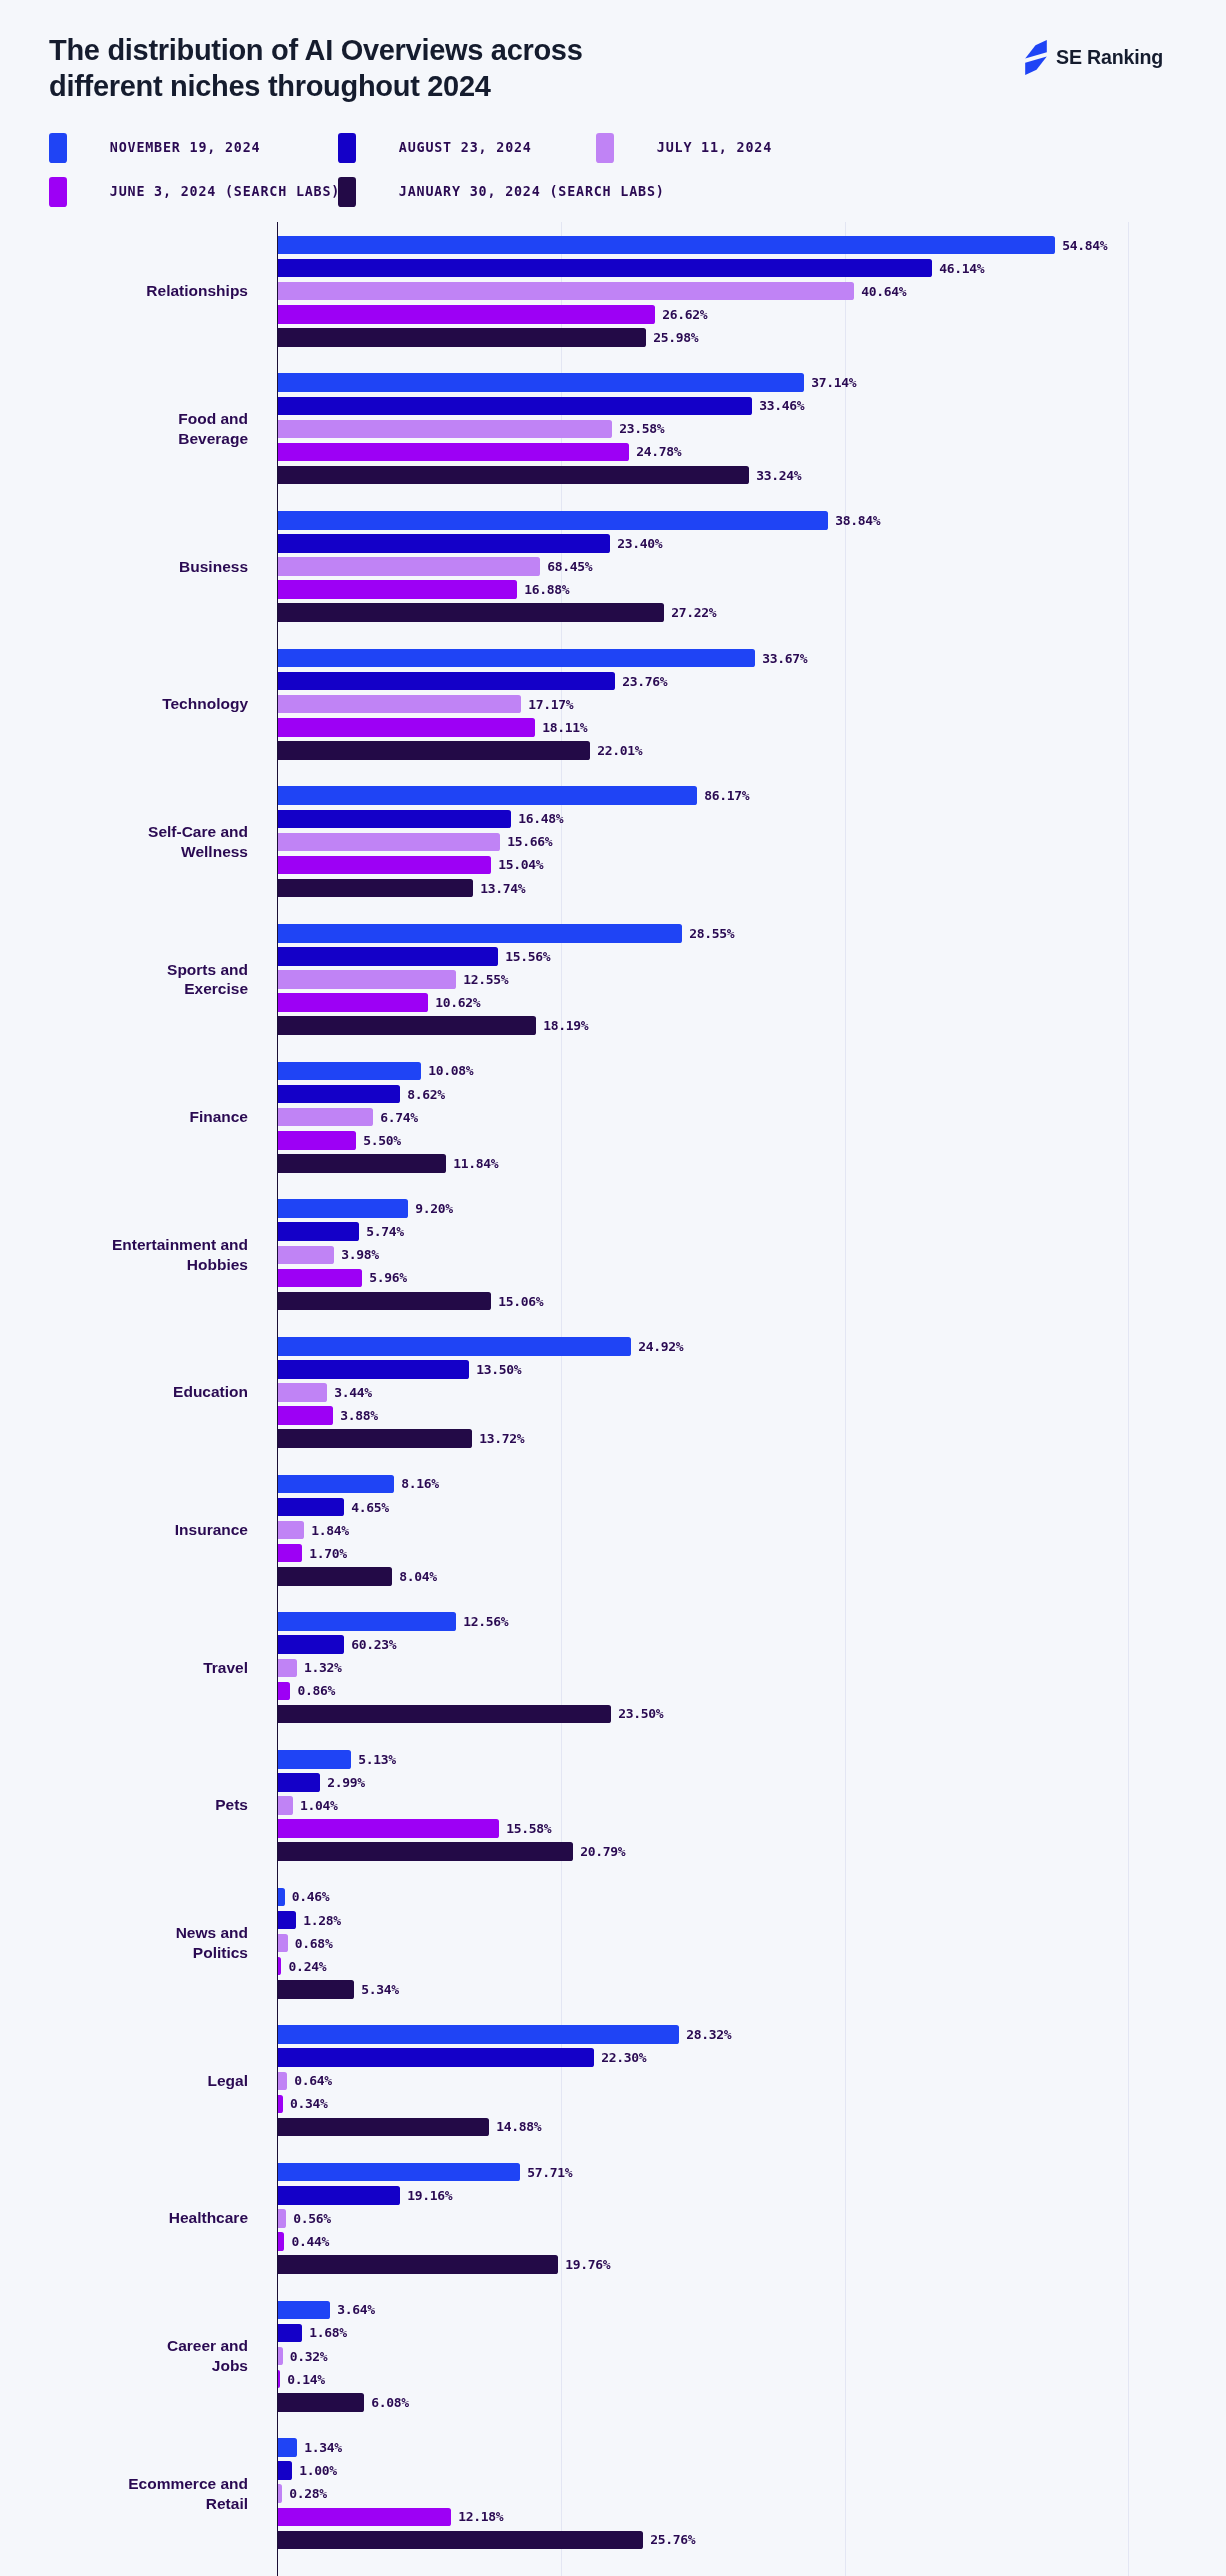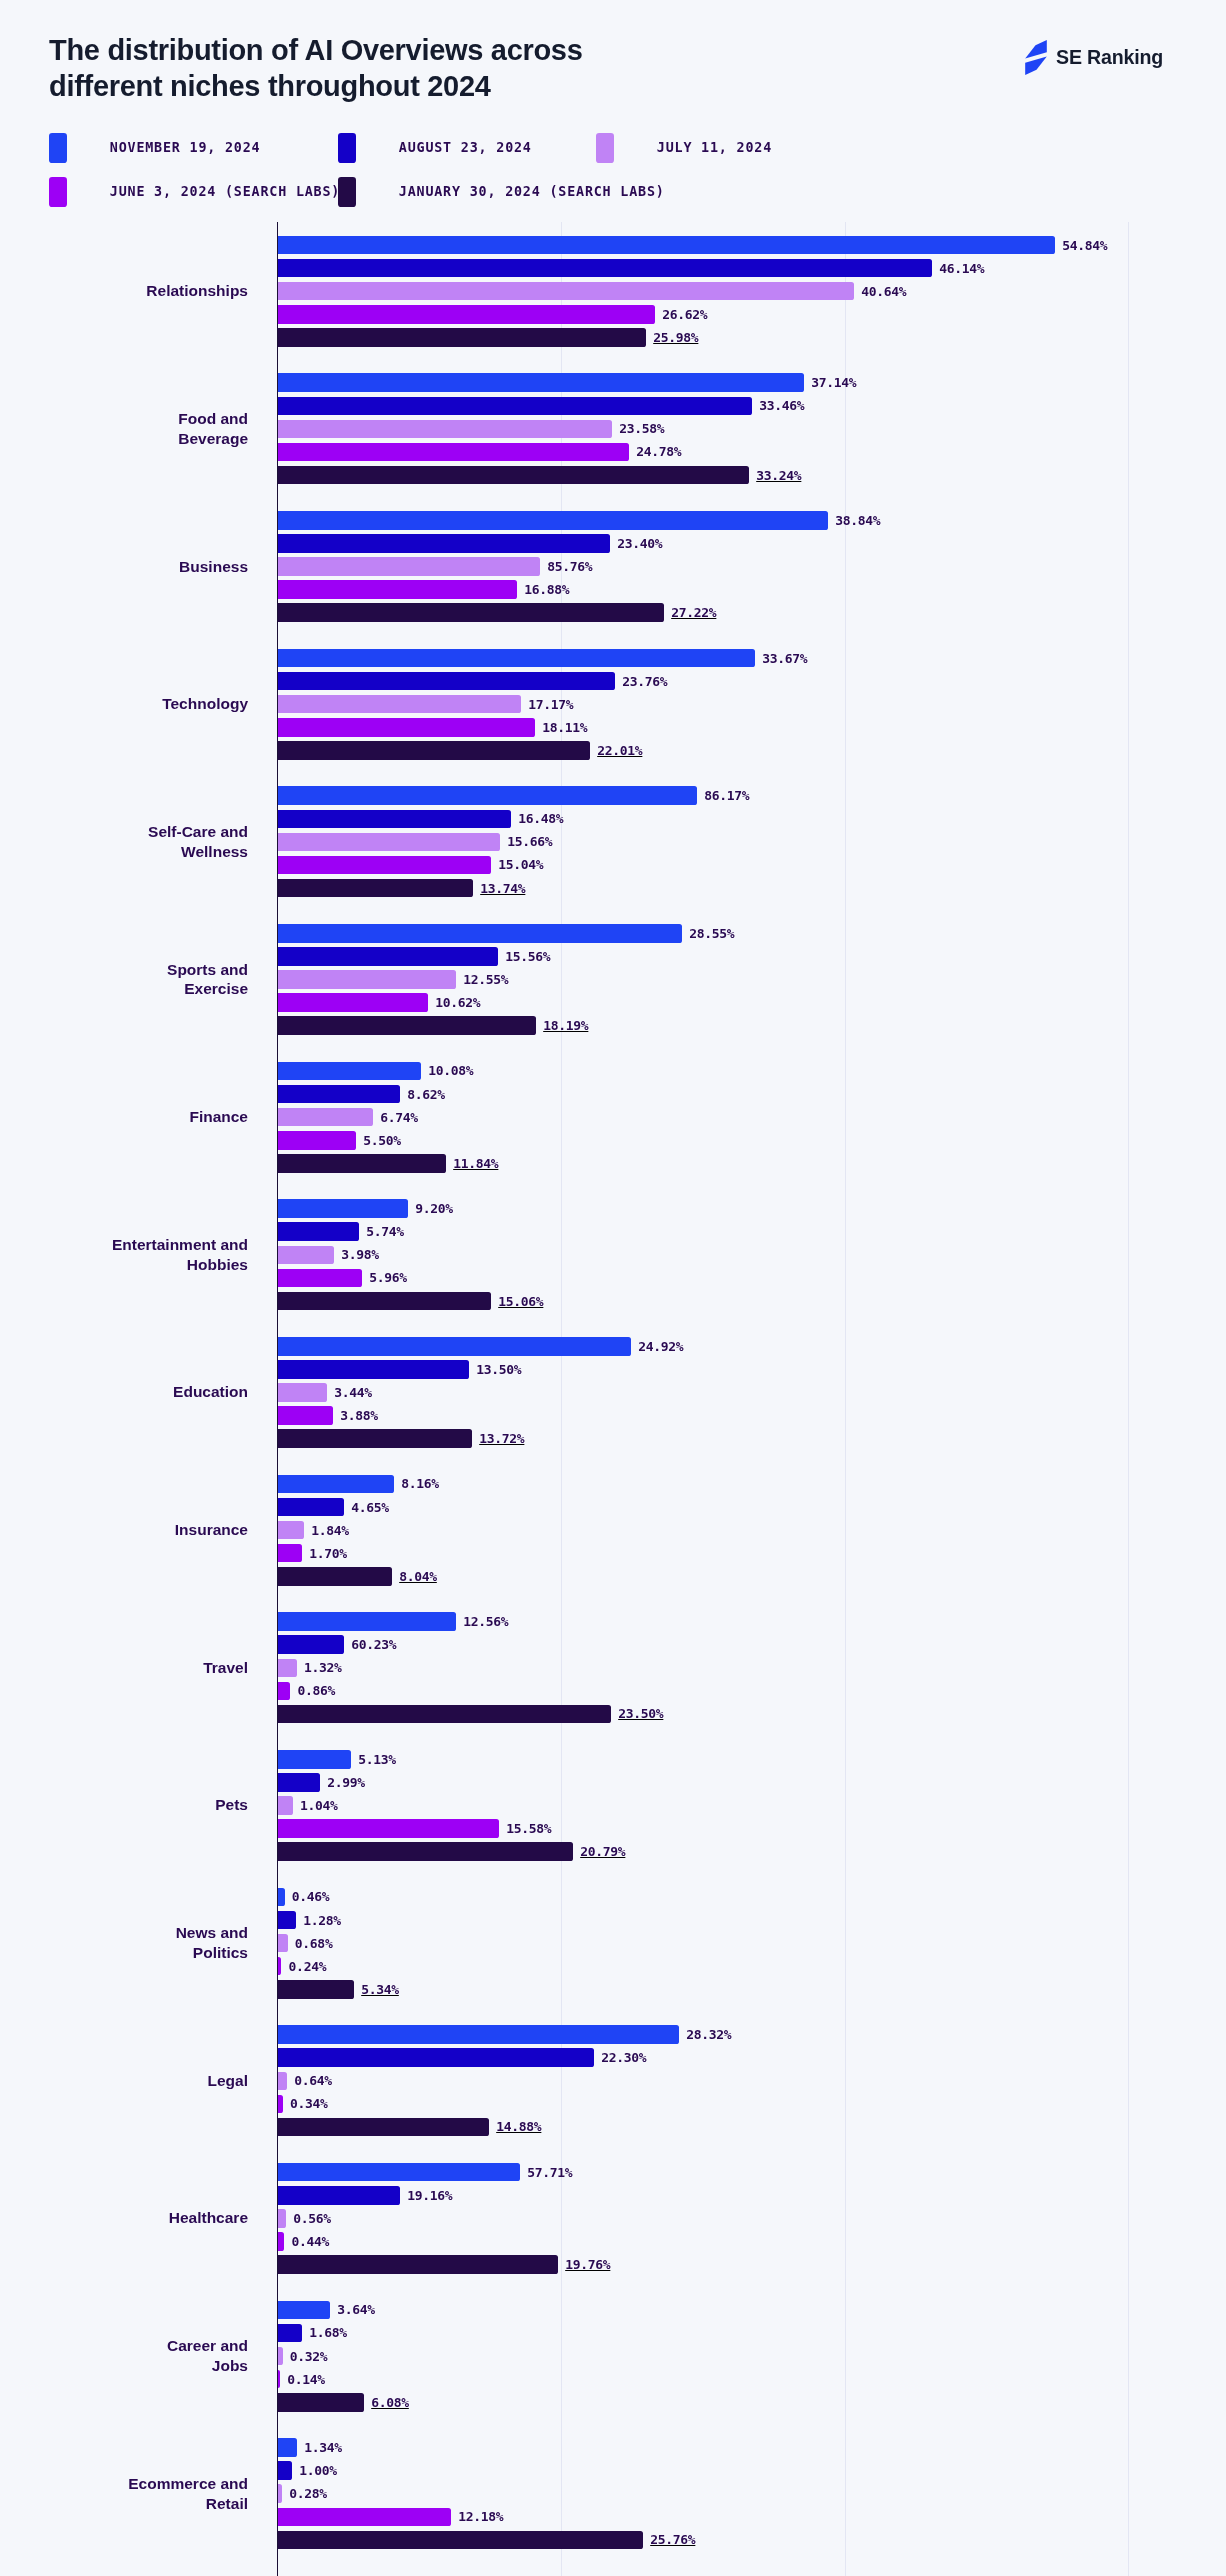--- a/index.html
+++ b/index.html
@@ -112,21 +112,21 @@
     z-index: 1;
     padding: 13.4px 0 13.4px 0;
   }
   .bar-row {
     position: relative;
     height: 18.5px;
     margin-bottom: 4.6px;
     display: flex;
     align-items: center;
   }
-  .bar-row:last-child { margin-bottom: 0; text-decoration: underline; }
+  .bar-row:last-child { margin-bottom: 0; }
   .bar {
     height: 18.5px;
     border-radius: 0 2.6px 2.6px 0;
     flex: none;
     min-width: 1px;
   }
   .bar-value {
     font-family: "DejaVu Sans Mono", monospace;
     font-size: 13px;
     font-weight: 700;
@@ -261,21 +261,21 @@
             <div class="bar-row">
               <div class="bar" style="width: 550px; background: rgb(31, 68, 245);"></div>
               <span class="bar-value">38.84%</span>
             </div>
             <div class="bar-row">
               <div class="bar" style="width: 332px; background: rgb(20, 0, 200);"></div>
               <span class="bar-value">23.40%</span>
             </div>
             <div class="bar-row">
               <div class="bar" style="width: 262px; background: rgb(192, 131, 245);"></div>
-              <span class="bar-value">85.76%</span>
+              <span class="bar-value">68.45%</span>
             </div>
             <div class="bar-row">
               <div class="bar" style="width: 239px; background: rgb(157, 0, 245);"></div>
               <span class="bar-value">16.88%</span>
             </div>
             <div class="bar-row">
               <div class="bar" style="width: 386px; background: rgb(35, 10, 71);"></div>
               <span class="bar-value">27.22%</span>
             </div>
           </div>

